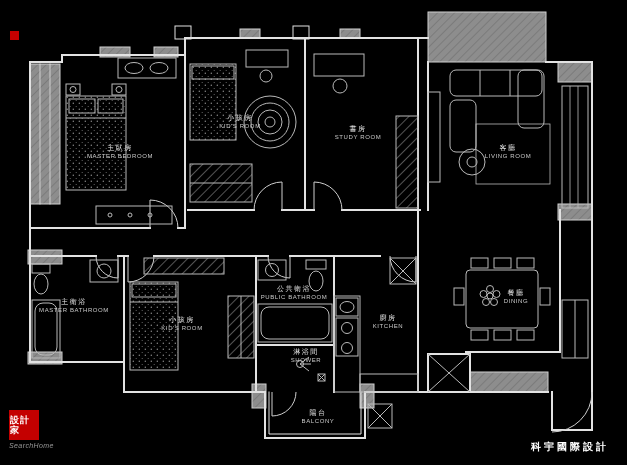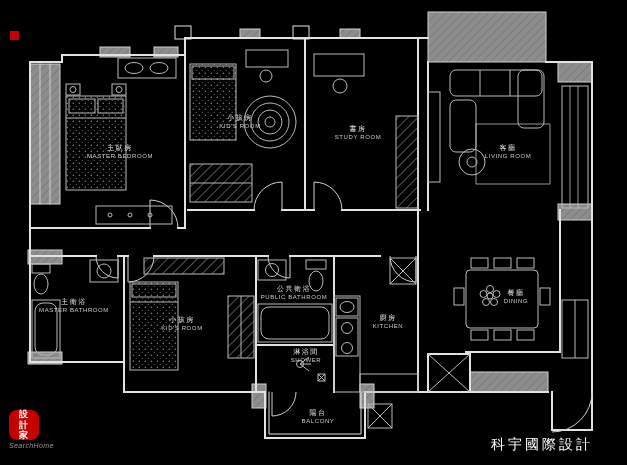--- a/index.html
+++ b/index.html
@@ -12,26 +12,26 @@
     position:absolute;transform:translate(-50%,-50%);
     text-align:center;color:#ddd;pointer-events:none;white-space:nowrap;line-height:1.25;
   }
   .room-label .zh{display:block;font-size:7px;letter-spacing:1.5px;color:#e6e6e6;}
   .room-label .en{display:block;font-size:6px;letter-spacing:.6px;color:#c9c9c9;}
   .red-marker{position:absolute;left:10px;top:31px;width:9px;height:9px;background:#c40000;}
   .logo{position:absolute;left:9px;bottom:16px;width:70px;text-align:left;}
   .logo-box{
     width:30px;height:30px;background:#c40000;color:#fff;font-size:9px;font-weight:bold;
     display:flex;align-items:center;justify-content:center;line-height:1.15;
-    letter-spacing:1px;padding:10px;box-sizing:border-box;border-radius:8px;
+    letter-spacing:1px;padding:1px;box-sizing:border-box;
   }
   .logo-sub{font-size:7px;color:#9a9a9a;font-style:italic;margin-top:2px;letter-spacing:.4px;}
   .brand{
-    position:absolute;right:34px;bottom:11px;color:#fff;font-weight:normal;
-    font-size:14px;letter-spacing:3px;
+    position:absolute;right:18px;bottom:11px;color:#fff;font-weight:bold;
+    font-size:10px;letter-spacing:3px;
   }
 </style>
 </head>
 <body>
 
 <div class="stage">
 
   <svg width="627" height="465" viewBox="0 0 627 465">
     <defs>
       <pattern id="grayhatch" width="6" height="6" patternUnits="userSpaceOnUse" patternTransform="rotate(45)">

